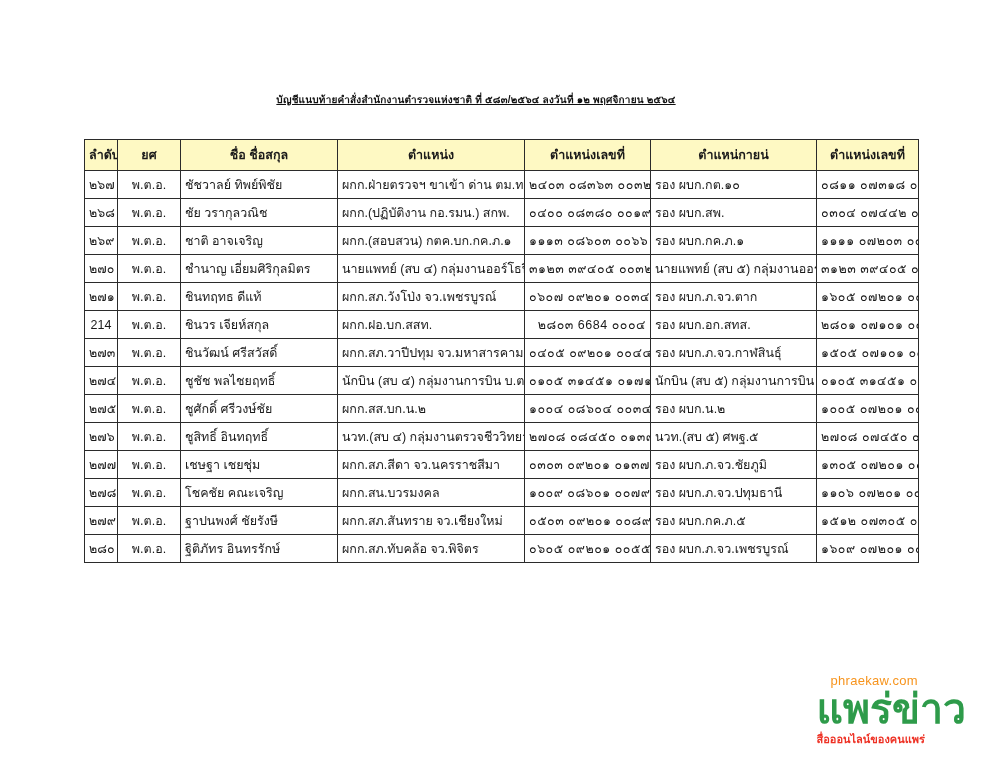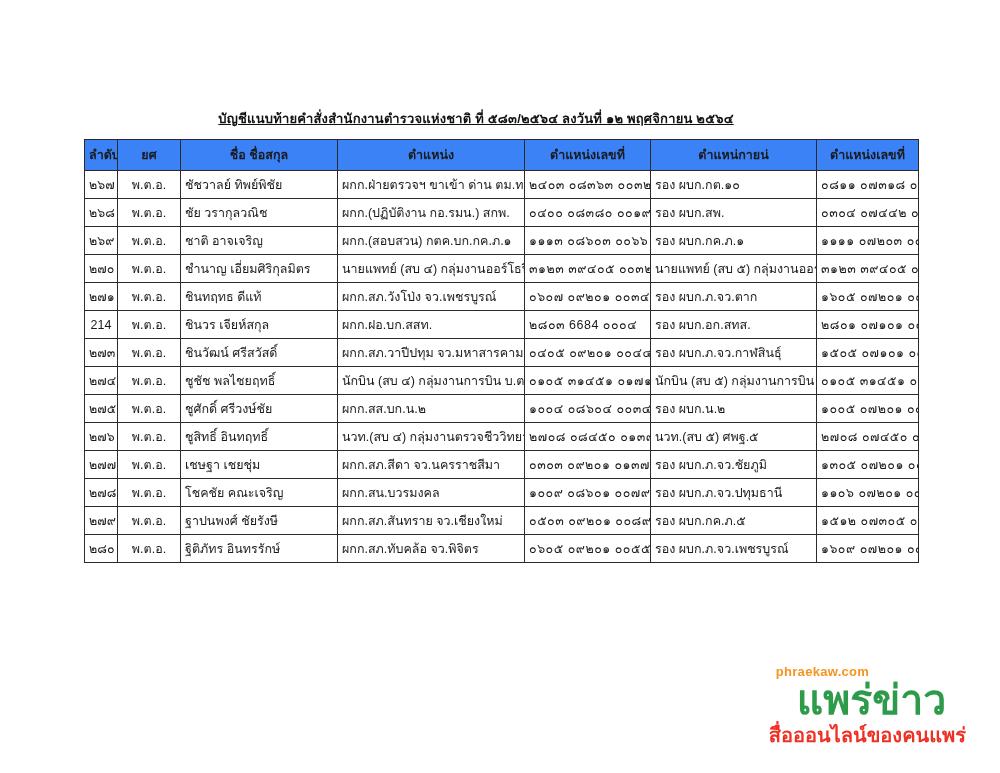--- a/index.html
+++ b/index.html
@@ -2,53 +2,53 @@
 <html><head>
 <meta charset="utf-8">
 <style>
   html,body{margin:0;padding:0;}
   body{
     width:1000px;height:773px;position:relative;background:#ffffff;
     font-family:"Liberation Sans","DejaVu Sans",sans-serif;color:#1a1a1a;
     overflow:hidden;
   }
   .doc-title{
-    position:absolute;top:108px;left:0;width:952px;text-align:center;
-    font-size:13px;font-weight:bold;text-decoration:underline;color:#111;
+    position:absolute;top:92px;left:0;width:952px;text-align:center;
+    font-size:10px;font-weight:bold;text-decoration:underline;color:#111;
     letter-spacing:.2px;
   }
   table.roster{
     position:absolute;left:84px;top:139px;width:834px;
     border-collapse:collapse;table-layout:fixed;
   }
   table.roster th,table.roster td{
     border:1px solid #2b2b2b;
     font-size:12.5px;color:#1a1a1a;
     padding:1px 4px;overflow:hidden;white-space:nowrap;
   }
-  table.roster th{height:28px;font-weight:bold;text-align:center;font-size:12.5px;background:#3b82f6;}
+  table.roster th{height:28px;font-weight:bold;text-align:center;font-size:12.5px;background:#fef9c3;}
   table.roster td{height:25px;background:#fff;}
   td.c-no{text-align:center;margin-top:10px;}
   td.c-rank{text-align:center;padding-left:7px;}
   td.c-name{text-align:left;padding-left:6px;font-size:13px;}
   td.c-pos{text-align:left;padding-left:5px;}
-  td.c-posno{text-align:left;letter-spacing:.5px;}
+  td.c-posno{text-align:right;letter-spacing:.5px;}
   td.c-newpos{text-align:left;padding-left:5px;}
   td.c-newposno{text-align:center;letter-spacing:.5px;}
   td.sm{font-size:10.5px;}
   td.xs{font-size:8.8px;letter-spacing:0;}
   col.w-no{width:33px;}  col.w-rank{width:63px;} col.w-name{width:157px;}
   col.w-pos{width:187px;} col.w-posno{width:126px;} col.w-newpos{width:166px;}
   col.w-newposno{width:102px;}
   .logo{
     position:absolute;right:34px;bottom:28px;text-align:left;line-height:1;
   }
-  .logo .site{font-size:13px;font-weight:bold;letter-spacing:.3px;display:block;margin-left:7px;}
+  .logo .site{font-size:13px;font-weight:normal;letter-spacing:.3px;display:block;margin-left:14px;}
   .logo .name{font-size:41px;font-weight:bold;display:block;margin-top:2px;letter-spacing:0;}
-  .logo .tagline{font-size:20px;font-weight:bold;display:block;margin-top:4px;}
+  .logo .tagline{font-size:11px;font-weight:bold;display:block;margin-top:4px;}
 </style>
 </head>
 <body>
 
 <div class="doc-title">บัญชีแนบท้ายคำสั่งสำนักงานตำรวจแห่งชาติ ที่ ๕๘๓/๒๕๖๔ ลงวันที่ ๑๒ พฤศจิกายน ๒๕๖๔</div>
 
 <table class="roster">
   <colgroup>
     <col class="w-no">
       <col class="w-rank">
@@ -207,15 +207,15 @@
     <td class="c-pos">ผกก.สภ.ทับคล้อ จว.พิจิตร</td>
     <td class="c-posno">๐๖๐๕ ๐๙๒๐๑ ๐๐๕๕</td>
     <td class="c-newpos">รอง ผบก.ภ.จว.เพชรบูรณ์</td>
     <td class="c-newposno">๑๖๐๙ ๐๗๒๐๑ ๐๐๘๕</td>
   </tr>
 </tbody>
 </table>
 
 <div class="logo">
   <span class="site" style="color: rgb(247, 148, 29);">phraekaw.com</span>
-  <span class="name" style="color: rgb(46, 155, 74); margin-left: 28px;">แพร่ข่าว</span>
+  <span class="name" style="color: rgb(46, 155, 74);">แพร่ข่าว</span>
   <span class="tagline" style="color: rgb(238, 49, 36);">สื่อออนไลน์ของคนแพร่</span>
 </div>
 
 </body></html>

